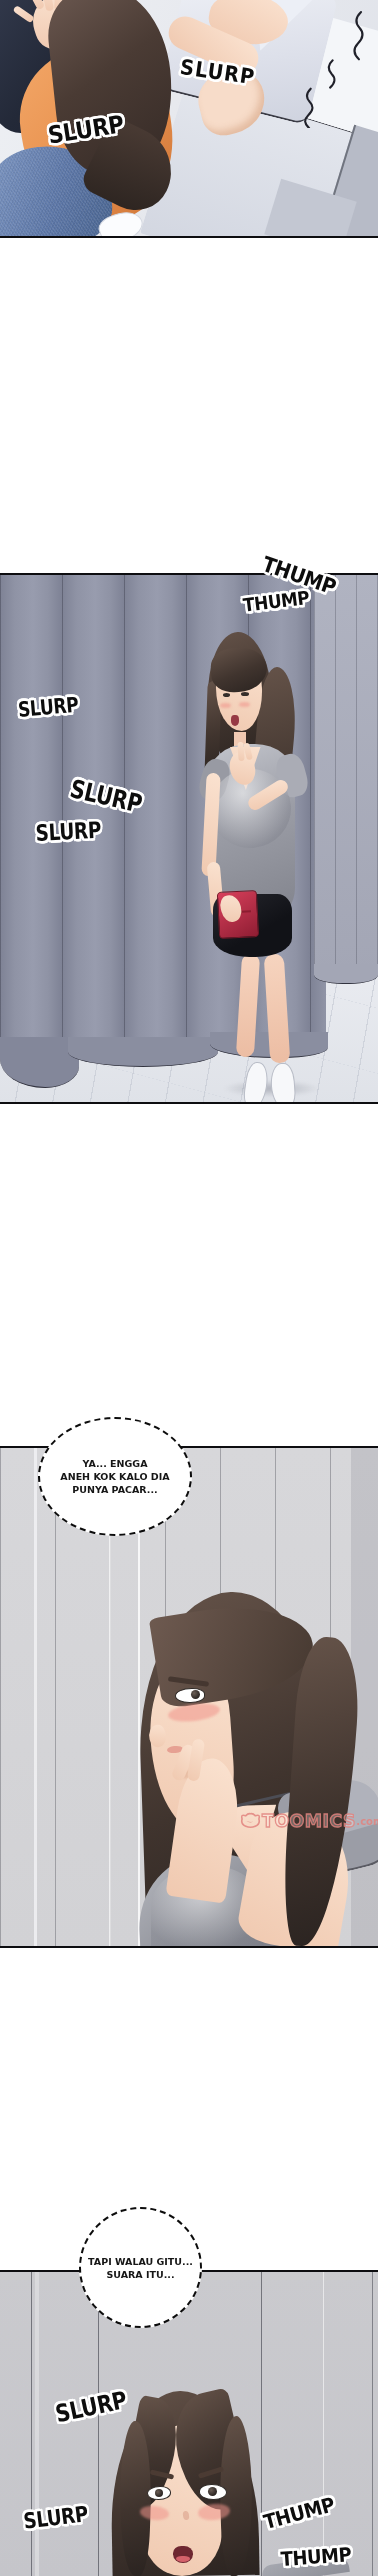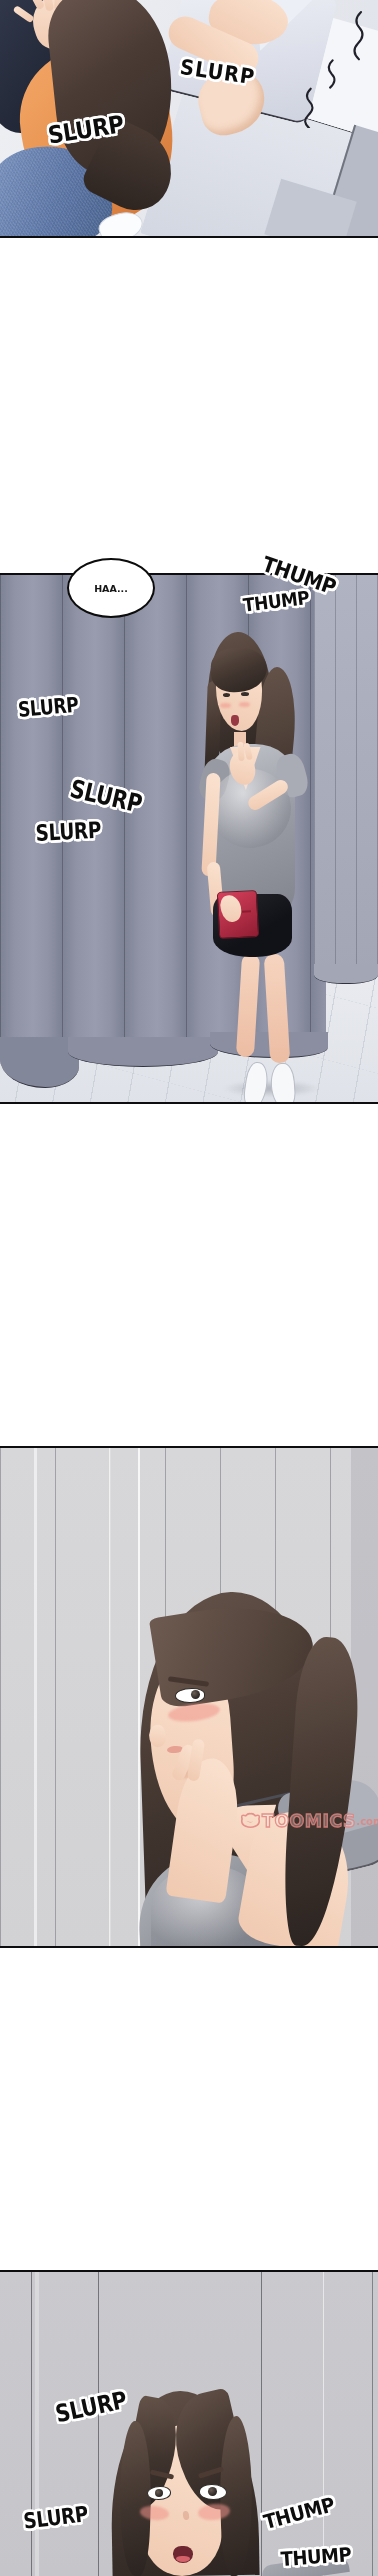--- a/index.html
+++ b/index.html
@@ -176,36 +176,46 @@
 
   <div class="sfx" style="left:182px;top:55px;font-size:21px;letter-spacing:1.1px;transform:rotate(8deg) scaleX(.92);">SLURP</div>
   <div class="sfx" style="left:46px;top:122px;font-size:24px;transform:rotate(-9deg) scaleX(.9);">SLURP</div>
 
   <div class="sfx thump" style="left:267px;top:552px;font-size:21px;transform:rotate(19deg) scaleX(.92);">THUMP</div>
   <div class="sfx thump" style="left:242px;top:595px;font-size:18.4px;transform:rotate(-7deg) scaleX(.92);">THUMP</div>
   <div class="sfx" style="left:17px;top:698px;font-size:21px;transform:rotate(-5deg) scaleX(.82);">SLURP</div>
   <div class="sfx" style="left:74px;top:774px;font-size:25px;transform:rotate(13deg) scaleX(.82);">SLURP</div>
   <div class="sfx" style="left:35px;top:820px;font-size:22.6px;transform:rotate(-3deg) scaleX(.82);">SLURP</div>
 
-  <div class="bubble" style="left:67px;top:558px;width:84px;height:56px;font-size:9.5px;">
-    <span>HAA...</span>
+
+  <div class="bubble thought" style="left:38px;top:1417px;width:150px;height:115px;font-size:9.5px;line-height:13px;">
+    <div>
+      <div>YA... ENGGA</div>
+      <div>ANEH KOK KALO DIA</div>
+      <div>PUNYA PACAR...</div>
+    </div>
   </div>
-
 
   <div class="watermark" style="left:240px;top:1811px;">
     <span class="d" style="position:static;margin-right:1.1px;">
       <svg width="21" height="17" viewBox="0 0 40 32">
         <path d="M4 13 Q1 3 11 7 Q15 2 20 3 Q25 2 29 7 Q39 3 36 13 Q39 23 29 27 Q20 31 11 27 Q1 23 4 13 Z" fill="none" stroke="rgba(226,131,127,.92)" stroke-width="3"></path>
         <path d="M12 17 Q20 23 28 16 Q24 21 12 17 Z" fill="rgba(226,131,127,.95)"></path>
       </svg>
     </span>
     <span class="wm-brand">TOOMICS</span>
     <span class="wm-suffix">.com</span>
   </div>
 
+  <div class="bubble thought" style="left:79px;top:2207px;width:119px;height:117px;font-size:9.5px;line-height:13px;">
+    <div>
+      <div>TAPI WALAU GITU...</div>
+      <div>SUARA ITU...</div>
+    </div>
+  </div>
 
   <div class="sfx" style="left:53px;top:2401px;font-size:24px;transform:rotate(-12deg) scaleX(.85);">SLURP</div>
   <div class="sfx" style="left:22px;top:2509px;font-size:21.6px;transform:rotate(-7deg) scaleX(.85);">SLURP</div>
   <div class="sfx thump" style="left:261px;top:2511px;font-size:20px;transform:rotate(-15deg) scaleX(.92);">THUMP</div>
   <div class="sfx thump" style="left:280px;top:2548px;font-size:19.5px;transform:rotate(-4deg) scaleX(.92);">THUMP</div>
 
 </div>
 
 
 </body></html>

